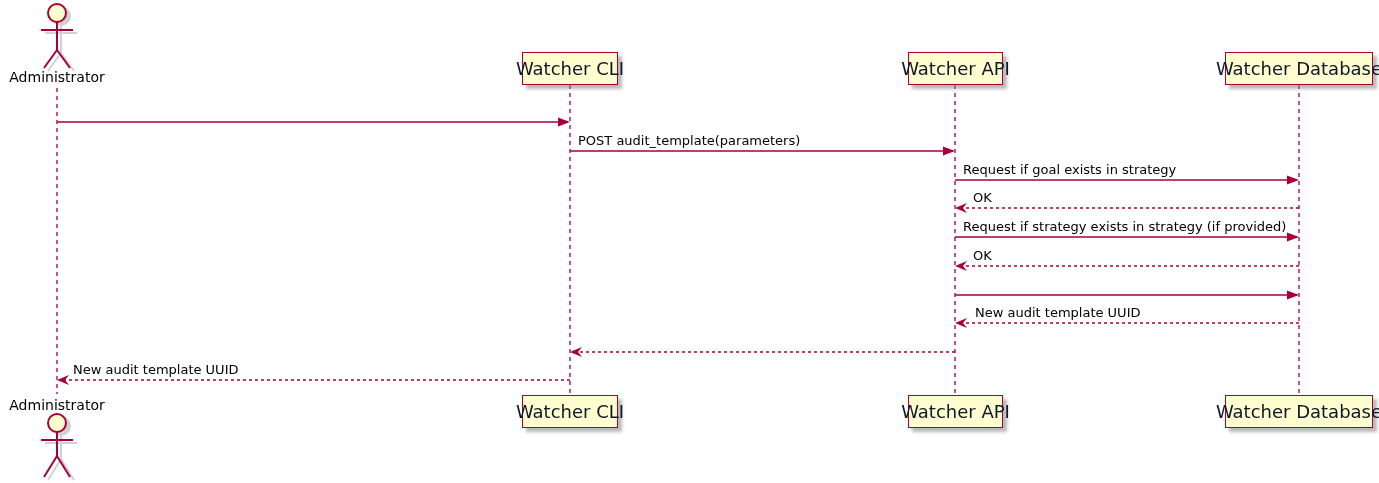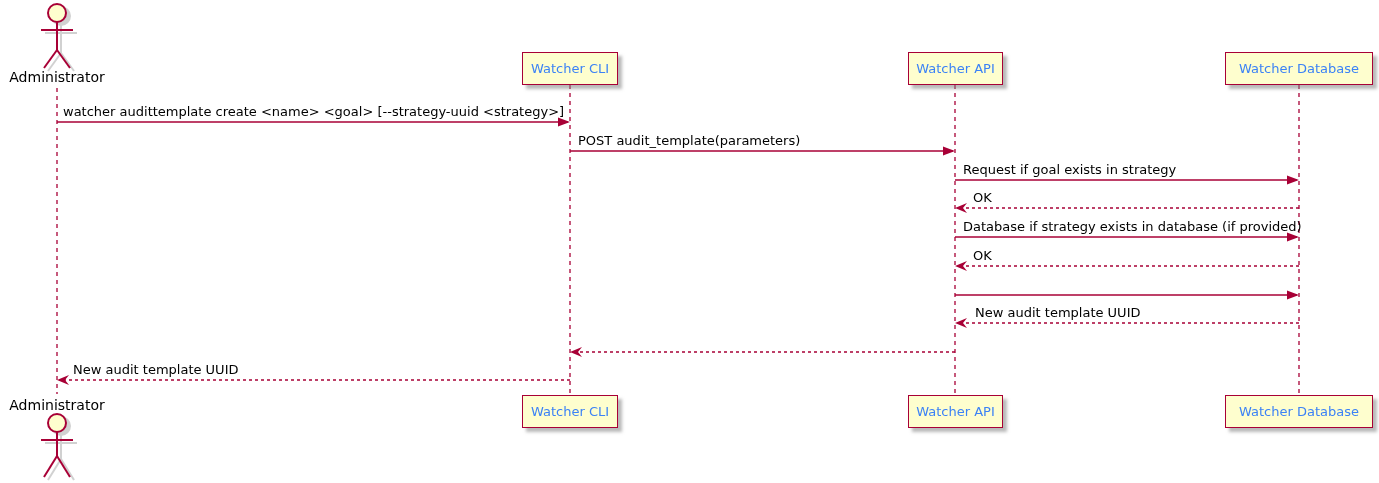--- a/index.html
+++ b/index.html
@@ -7,21 +7,21 @@
     position:relative; width:1379px; height:483px;
     background:#ffffff; overflow:hidden;
     font-family:"DejaVu Sans", sans-serif;
   }
   #diagram-svg { position:absolute; left:0; top:0; }
   .pbox {
     position:absolute; box-sizing:border-box; height:33px;
     background:#FEFECE; border:1.7px solid #A80036;
     box-shadow:4px 4px 3px rgba(130,130,130,.55);
     display:flex; align-items:center; justify-content:center;
-    font-size:13px; color:#3b82f6; white-space:nowrap;
+    font-size:18px; color:#0f172a; white-space:nowrap;
   }
   .actor-label {
     position:absolute; transform:translateX(-50%);
     font-size:14px; color:#000; white-space:nowrap;
   }
   .msg {
     position:absolute; font-size:13px; line-height:15px;
     color:#000; white-space:nowrap;
   }
 </style>
@@ -126,22 +126,21 @@
   <div class="pbox" style="left:522px; top:395px; width:96px;">
     <span>Watcher CLI</span>
   </div>
   <div class="pbox" style="left:908px; top:395px; width:95px;">
     <span>Watcher API</span>
   </div>
   <div class="pbox" style="left:1225px; top:395px; width:148px;">
     <span>Watcher Database</span>
   </div>
 
-  <div class="msg" style="left:63px;  top:104px;">watcher audittemplate create &lt;name&gt; &lt;goal&gt; [--strategy-uuid &lt;strategy&gt;]</div>
   <div class="msg" style="left:578px; top:133px;">POST audit_template(parameters)</div>
   <div class="msg" style="left:963px; top:162px;">Request if goal exists in strategy</div>
   <div class="msg" style="left:973px; top:190px;">OK</div>
-  <div class="msg" style="left:963px; top:219px;">Database if strategy exists in database (if provided)</div>
+  <div class="msg" style="left:963px; top:219px;">Request if strategy exists in strategy (if provided)</div>
   <div class="msg" style="left:973px; top:248px;">OK</div>
   <div class="msg" style="left:975px; top:305px;">New audit template UUID</div>
   <div class="msg" style="left:73px;  top:362px;">New audit template UUID</div>
 
 </div>
 
 </body></html>

